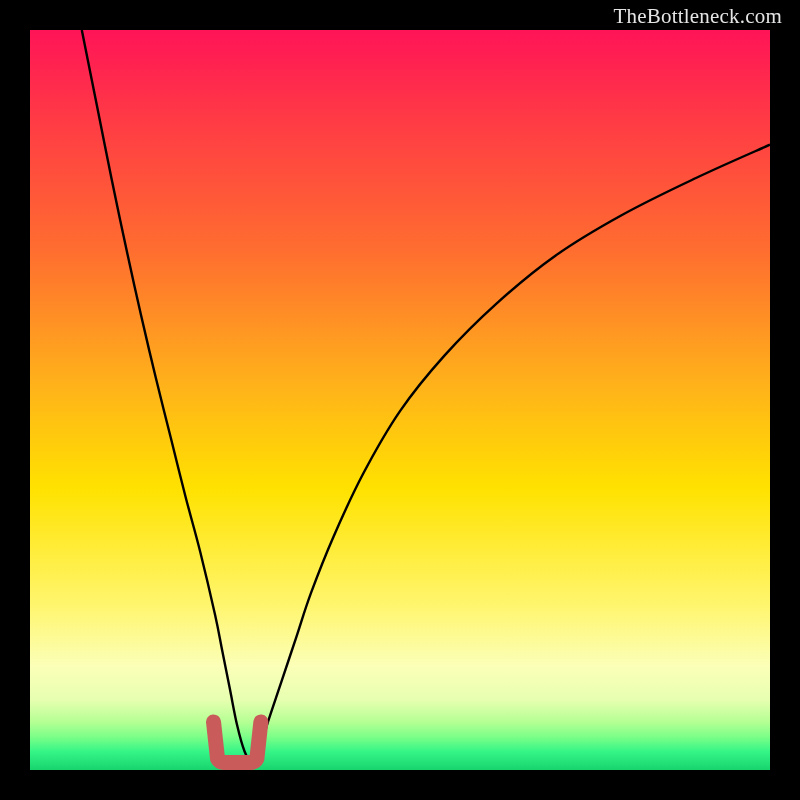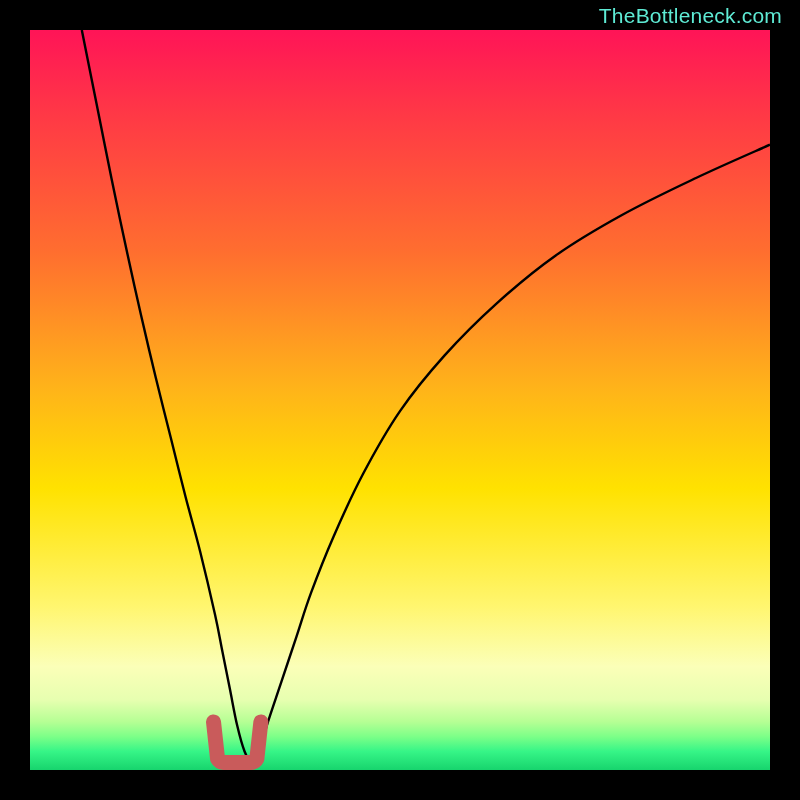--- a/index.html
+++ b/index.html
@@ -21,24 +21,25 @@
     left: 30px;
     top: 30px;
     width: 740px;
     height: 740px;
     overflow: hidden;
   }
   .attribution {
     position: absolute;
     top: 4px;
     right: 18px;
-    color: #5eead4;
+    color: #e5e5e5;
     font-size: 21px;
     font-weight: 400;
     letter-spacing: 0.2px;
+    font-family: Liberation Serif, serif;
   }
   svg { display: block; }
 </style>
 </head>
 <body>
 
 <div class="frame">
 
   <div class="plot-area">
     <svg id="chart-svg" width="740" height="740" viewBox="0 0 740 740">

